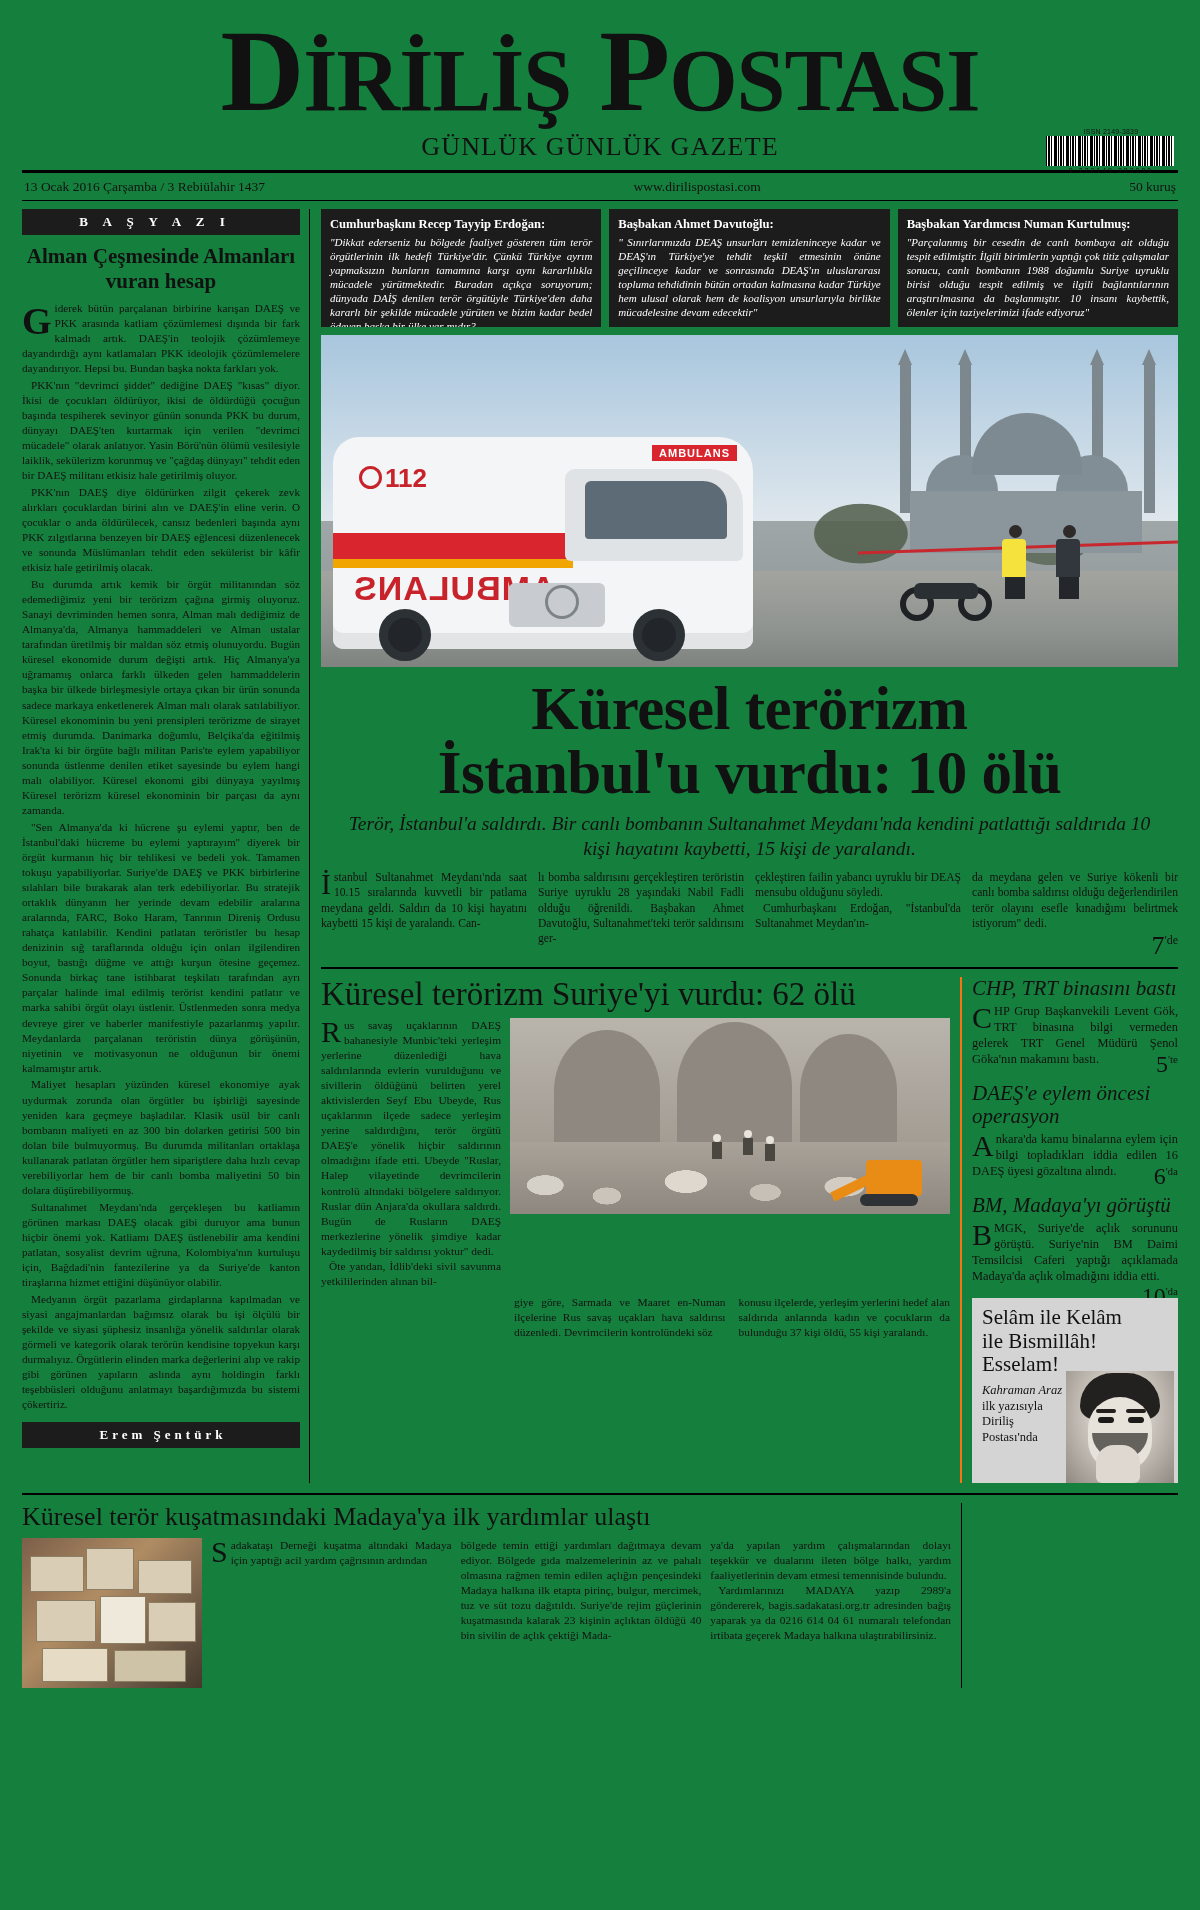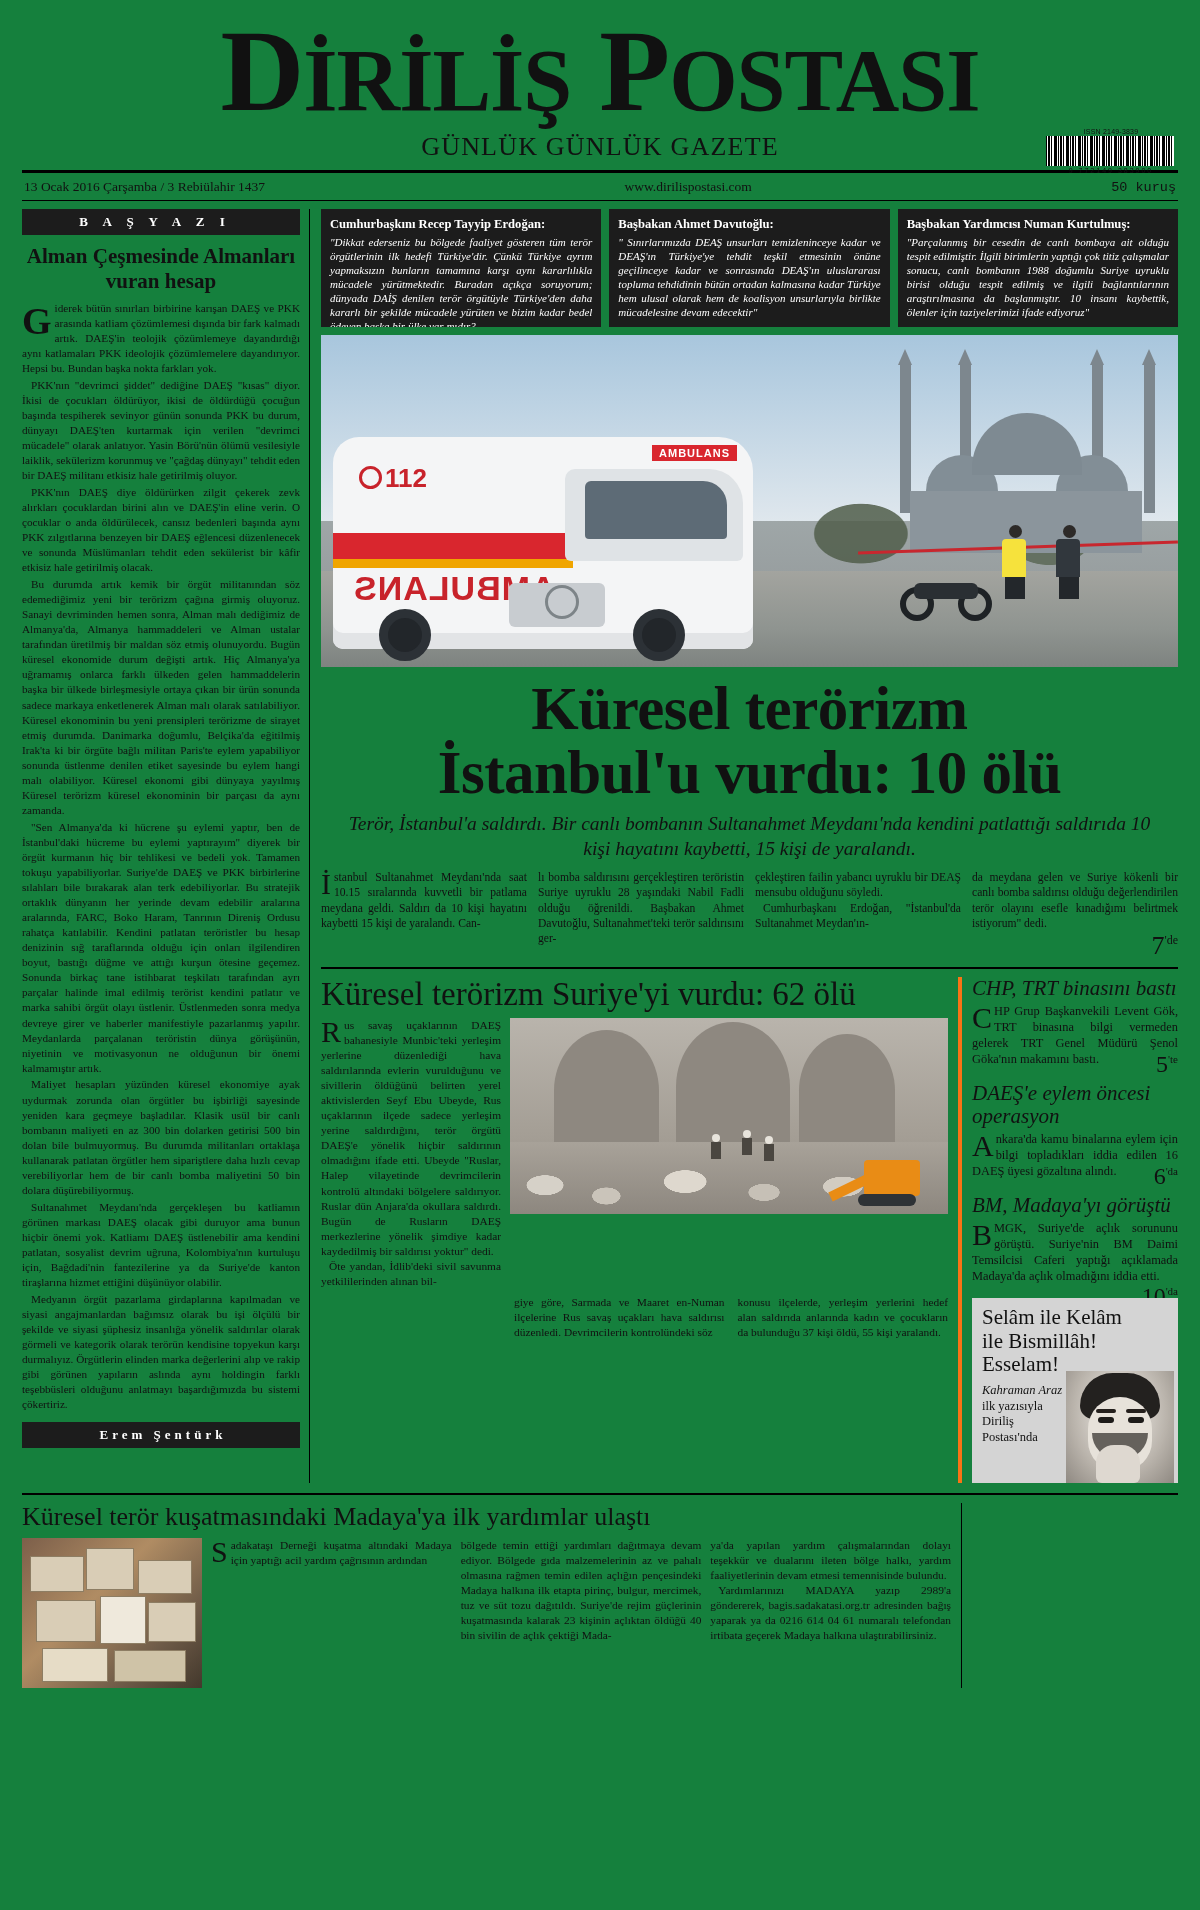--- a/index.html
+++ b/index.html
@@ -86,21 +86,21 @@
   }
   .infobar {
     display: flex;
     justify-content: space-between;
     align-items: baseline;
     margin: 0 22px;
     padding: 6px 2px 5px 2px;
     font-size: 13.5px;
   }
   .infobar .center { flex: 1; text-align: center; }
-  .infobar .right { text-align: center; font-family: Liberation Mono, monospace; }
+  .infobar .right { text-align: center; }
   .rule-thin {
     border-top: 1.5px solid #000;
     margin: 0 22px 0 22px;
   }
 
   
   .content {
     display: flex;
     margin: 8px 22px 0 22px;
     gap: 0;
@@ -392,21 +392,21 @@
   
   .midsection {
     display: flex;
     border-top: 2px solid #000;
     padding-top: 8px;
     gap: 0;
   }
   .mid-left {
     flex: 1 1 auto;
     padding-right: 10px;
-    border-right: 4px solid #f97316;
+    border-right: 2px solid #f97316;
   }
   .mid-right {
     flex: 0 0 216px;
     width: 216px;
     padding-left: 10px;
     box-sizing: border-box;
   }
   .mid-headline {
     font-size: 33px;
     line-height: 1.08;
@@ -582,21 +582,21 @@
     <div class="right">50 kuruş</div>
   </div>
   <div class="rule-thin"></div>
 
   <div class="content">
 
     <div class="col-editorial">
       <div class="basyazi-bar">B A Ş Y A Z I</div>
       <div class="editorial-title">Alman Çeşmesinde Almanları vuran hesap</div>
       <div class="editorial-body">
-        <p class="first"><span class="dropcap">G</span><span>iderek bütün sınırları birbirine karışan DAEŞ ve PKK arasında katliam çözümlemesi dışında bir fark kalmadı artık. DAEŞ'in teolojik çözümlemeye dayandırdığı aynı katlamaları PKK ideolojik çözümlemelere dayandırıyor. Hepsi bu. Bundan başka nokta farkları yok.</span></p>
+        <p class="first"><span class="dropcap">G</span><span>iderek bütün parçalanan birbirine karışan DAEŞ ve PKK arasında katliam çözümlemesi dışında bir fark kalmadı artık. DAEŞ'in teolojik çözümlemeye dayandırdığı aynı katlamaları PKK ideolojik çözümlemelere dayandırıyor. Hepsi bu. Bundan başka nokta farkları yok.</span></p>
         <p>PKK'nın "devrimci şiddet" dediğine DAEŞ "kısas" diyor. İkisi de çocukları öldürüyor, ikisi de öldürdüğü çocuğun başında tespiherek sevinyor günün sonunda PKK bu durum, dünyayı DAEŞ'ten kurtarmak için verilen "devrimci mücadele" olarak anlatıyor.  Yasin Börü'nün ölümü vesilesiyle laiklik, sekülerizm korunmuş ve "çağdaş dünyayı" tehdit eden bir DAEŞ militanı etkisiz hale getirilmiş oluyor.</p>
         <p>PKK'nın DAEŞ diye öldürürken zilgit çekerek zevk alırkları çocuklardan birini alın ve DAEŞ'in eline verin. O çocuklar o anda öldürülecek, cansız bedenleri başında aynı PKK zılgıtlarına benzeyen bir DAEŞ eğlencesi düzenlenecek ve sonunda Müslümanları tehdit eden sekülerist bir kâfir etkisiz hale getirilmiş olacak.</p>
         <p>Bu durumda artık kemik bir örgüt militanından söz edemediğimiz yeni bir terörizm çağına girmiş oluyoruz. Sanayi devriminden hemen sonra, Alman malı dediğimiz de Almanya'da, Almanya hammaddeleri ve Alman ustalar tarafından üretilmiş bir maldan söz etmiş olunuyordu. Bugün küresel ekonomide durum değişti artık. Hiç Almanya'ya uğramamış onlarca farklı ülkeden gelen hammaddelerin başka bir ülkede birleşmesiyle ortaya çıkan bir ürün sonunda sadece markaya enketlenerek Alman malı olarak satılabiliyor. Küresel ekonominin bu yeni prensipleri terörizme de sirayet etmiş durumda. Danimarka doğumlu, Belçika'da eğitilmiş Irak'ta ki bir örgüte bağlı militan Paris'te eylem yapabiliyor sonunda üstlenme denilen etiket sayesinde bu eylem hangi malı olabiliyor. Küresel ekonomi gibi dünyaya yayılmış Küresel terörizm küresel ekonominin bir parçası da aynı zamanda.</p>
         <p>"Sen Almanya'da ki hücrene şu eylemi yaptır, ben de İstanbul'daki hücreme bu eylemi yaptırayım" diyerek bir örgüt kurmanın hiç bir tehlikesi ve bedeli yok. Tamamen tokuşu yapabiliyorlar. Suriye'de DAEŞ ve PKK birbirlerine sılahları bile bırakarak alan terk edebiliyorlar. Bu stratejik ortaklık dünyanın her yerinde devam edebilir aralarına aralarında, FARC, Boko Haram, Tanrının Direniş Ordusu rahatça katılabilir. Kendini patlatan teröristler bu hesap denizinin sığ taraflarında olduğu için onları ilgilendiren boyut, bastığı düğme ve attığı kurşun ötesine geçemez. Sonunda birkaç tane istihbarat teşkilatı tarafından ayrı parçalar halinde imal edilmiş terörist kendini patlatır ve marka sahibi örgüt olayı üstlenir. Üstlenmeden sonra medya devreye girer ve haberler manifestiyle pazarlanmış yapılır. Meydanlarda parçalanan teröristin dünya görüşünün, niyetinin ve motivasyonun ne olduğunun bir önemi kalmamıştır artık.</p>
         <p>Maliyet hesapları yüzünden küresel ekonomiye ayak uydurmak zorunda olan örgütler bu işbirliği sayesinde yeniden kara geçmeye başladılar. Klasik usül bir canlı bombanın maliyeti en az 300 bin dolarken getirisi 500 bin dolan bile bulmuyormuş. Bu durumda militanları ortaklaşa kullanarak patlatan örgütler hem sipariştlere daha hızlı cevap verebiliyorlar hem de bir canlı bomba maliyetini 50 bin dolara düşürebiliyormuş.</p>
         <p>Sultanahmet Meydanı'nda gerçekleşen bu katliamın görünen markası DAEŞ olacak gibi duruyor ama bunun hiçbir önemi yok. Katliamı DAEŞ üstlenebilir ama kendini patlatan, sosyalist devrim uğruna, Kolombiya'nın kurtuluşu için, Bağdadi'nin fantezilerine ya da Suriye'de kanton tiraşlarına hizmet ettiğini düşünüyor olabilir.</p>
         <p>Medyanın örgüt pazarlama girdaplarına kapılmadan ve siyasi angajmanlardan bağımsız olarak bu işi ölçülü bir şekilde ve siyasi şüphesiz insanlığa yönelik saldırılar olarak görmeli ve kategorik olarak terörün kendisine topyekun karşı durmalıyız. Örgütlerin elinden marka değerlerini alıp ve rakip gibi görünen yapıların aslında aynı holdingin farklı teşebbüsleri olduğunu anlatmayı başardığımızda bu sistemi çökertiriz.</p>
       </div>
       <div class="author-bar">Erem Şentürk</div>
     </div>

